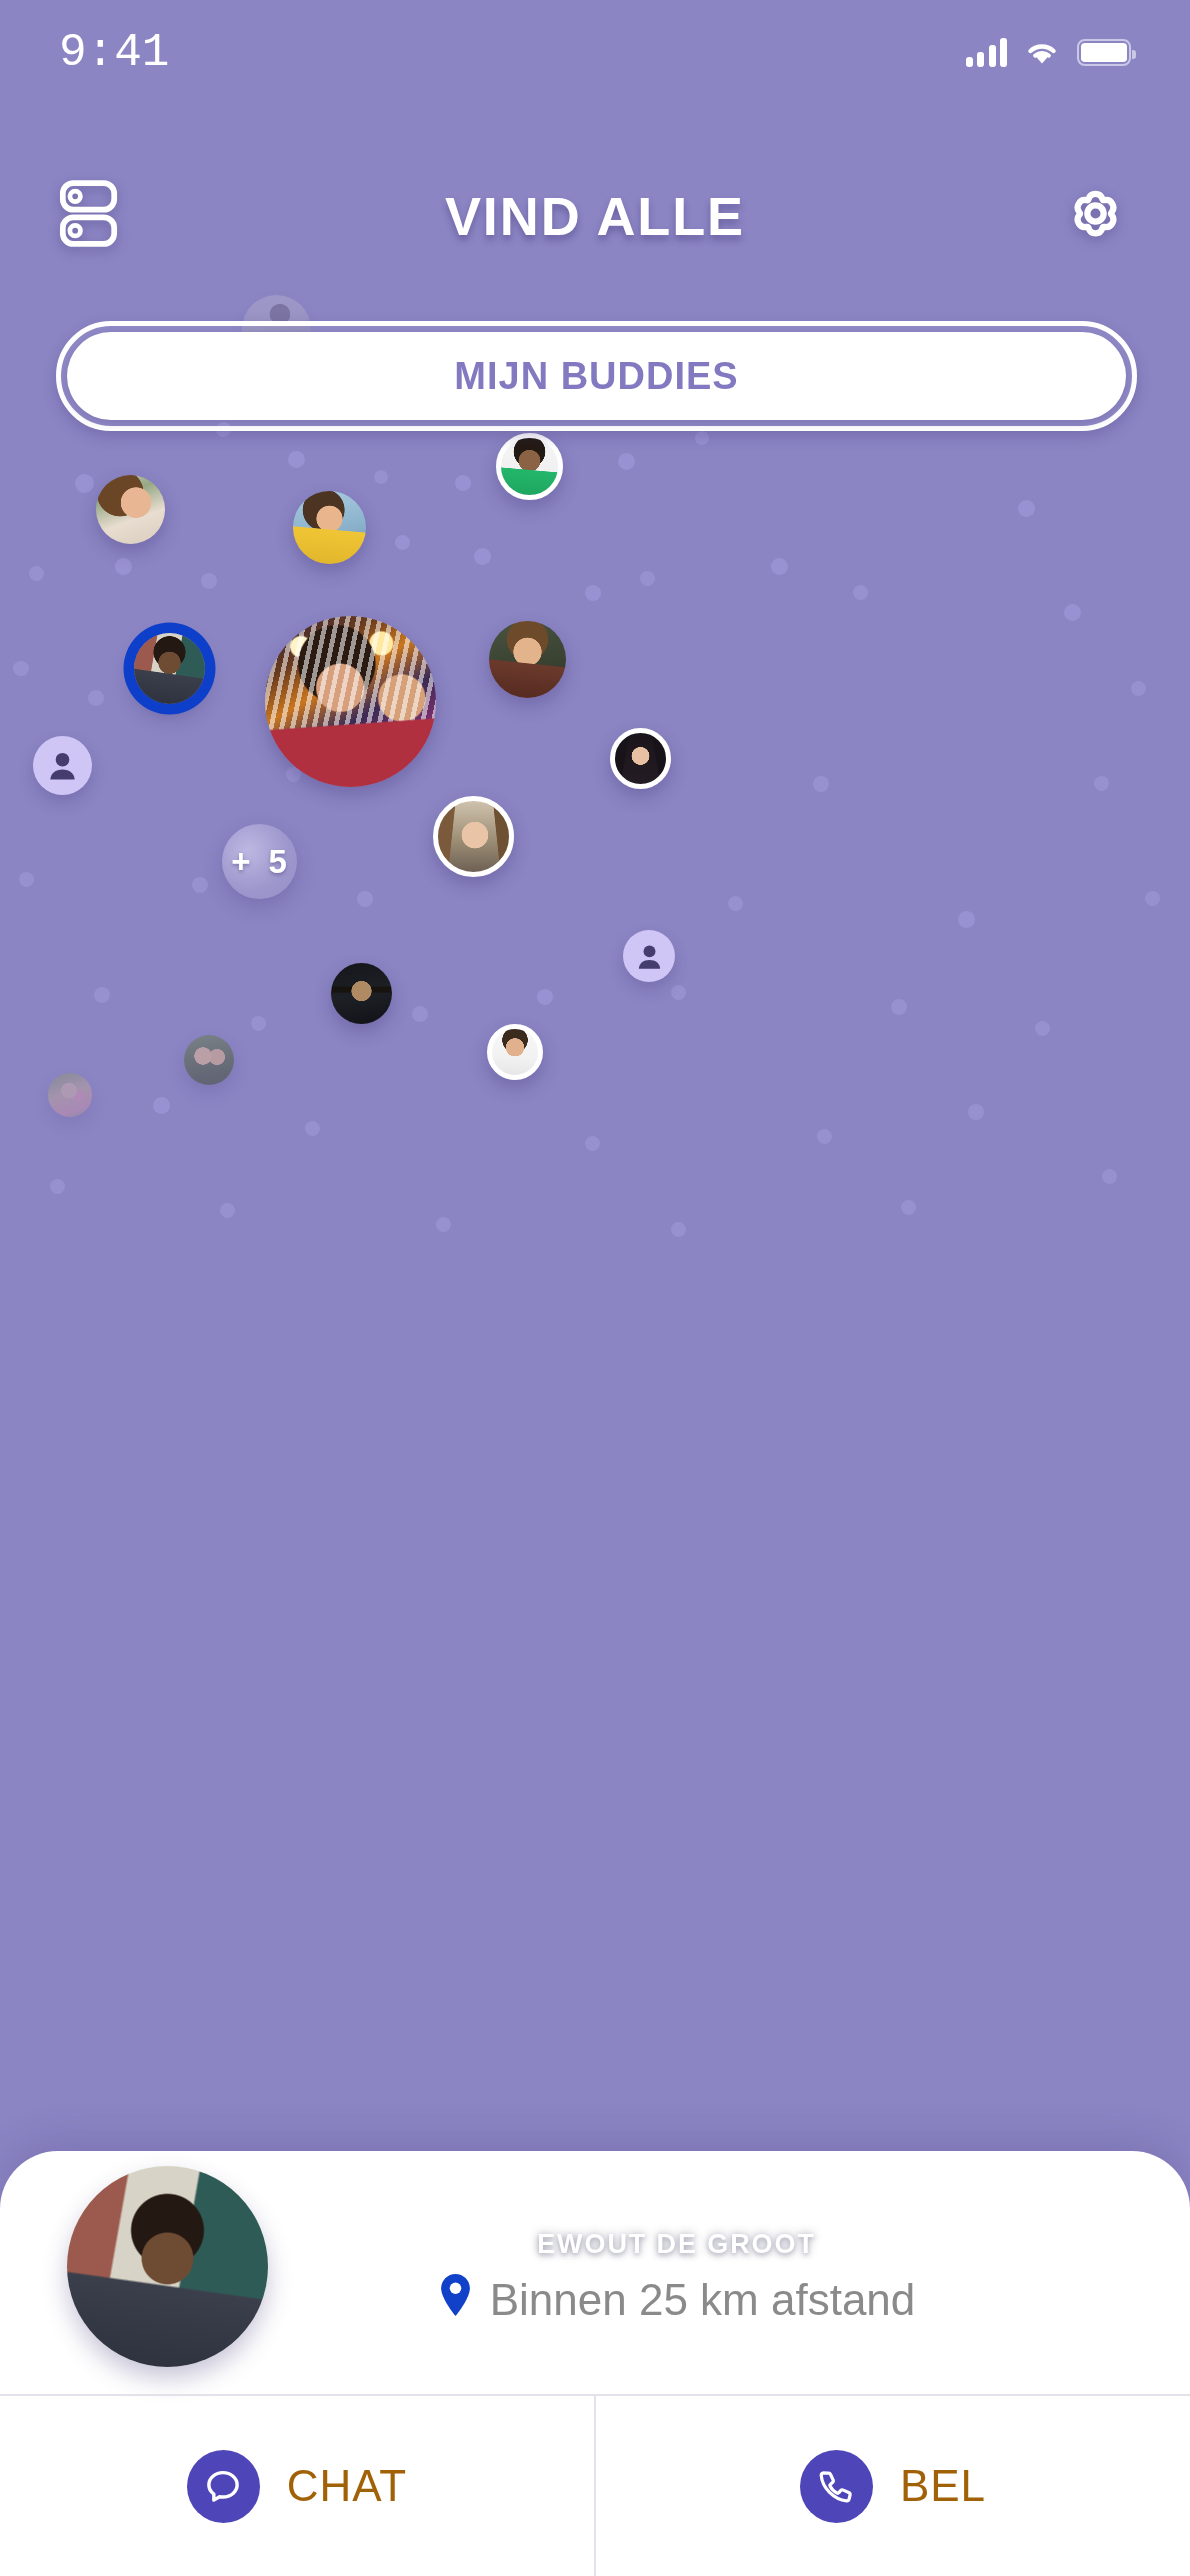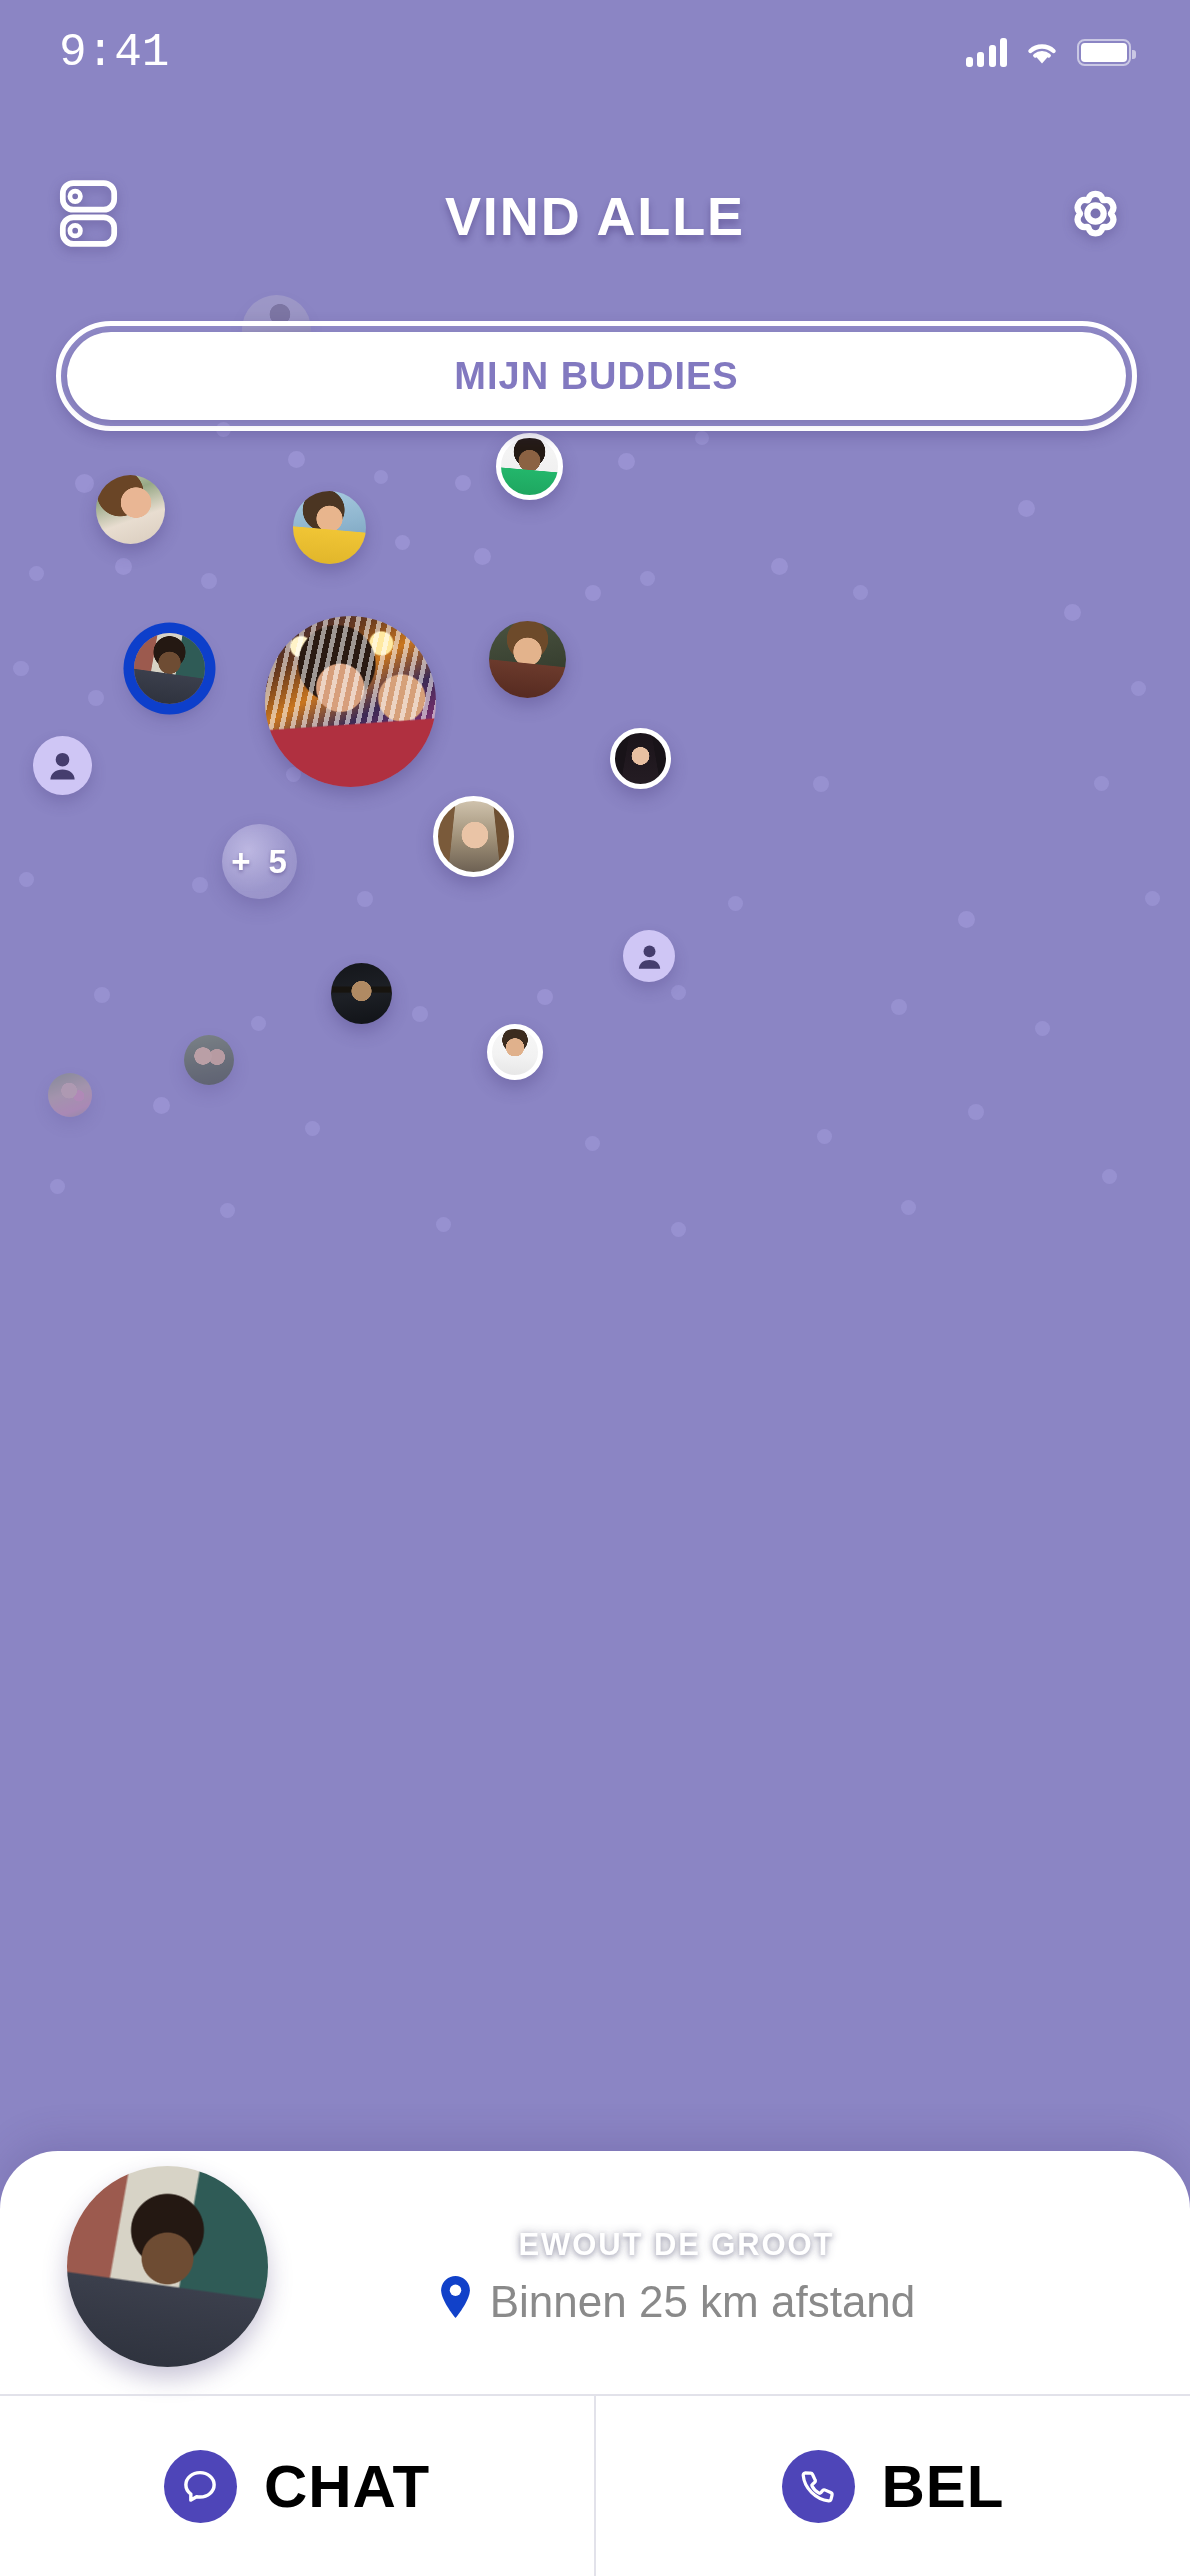--- a/index.html
+++ b/index.html
@@ -172,21 +172,21 @@
     flex:0 0 auto;
     position:relative; top:-5.7px;
   }
   .card-info {
     flex:1; display:flex; flex-direction:column;
     align-items:center; justify-content:center;
     padding-right:38px;
   }
   .card-name {
     color:#ffffff;
-    font-size:31px; font-weight:bold; letter-spacing:1.9px;
+    font-size:27px; font-weight:bold; letter-spacing:1.9px;
     text-shadow:0 0 9.6px rgba(160,160,175,.95), 0 1.9px 4.8px rgba(150,150,170,.8);
     margin-bottom:11.5px;
     opacity:.92;
     margin-top:13px;
   }
   .card-dist {
     display:flex; align-items:center; gap:17px;
     color:#8a8a8a; font-size:44px; font-weight:400;
   }
   .pin { flex:0 0 auto; }
@@ -202,21 +202,21 @@
     gap:27px; cursor:pointer;
   }
   .action + .action { border-left:2.9px solid #e2e2ea; }
   .action-ic {
     width:73px; height:73px; border-radius:50%;
     background:#4e45b8;
     display:flex; align-items:center; justify-content:center;
     flex:0 0 auto;
   }
   .action-lb {
-    color:#000000; font-size:60px; font-weight:bold; letter-spacing:1px;
+    color:#a16207; font-size:44px; font-weight:normal; letter-spacing:1px;
   }
 </style>
 </head>
 <body>
 
 <div class="phone">
 
   <div class="statusbar">
     <div class="status-time">9:41</div>
     <div class="status-icons">

